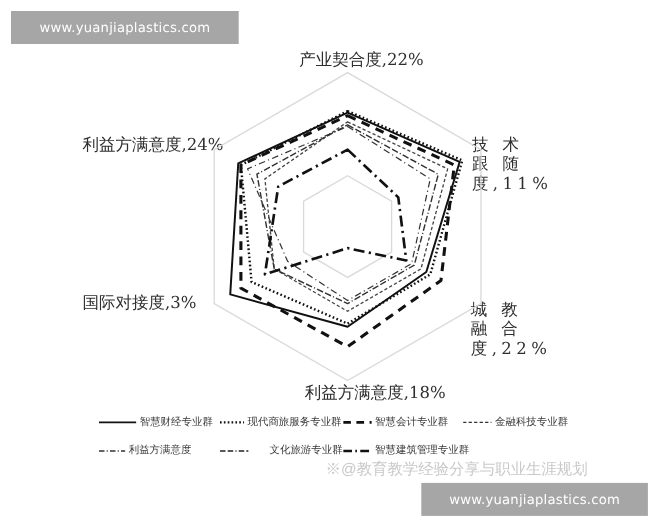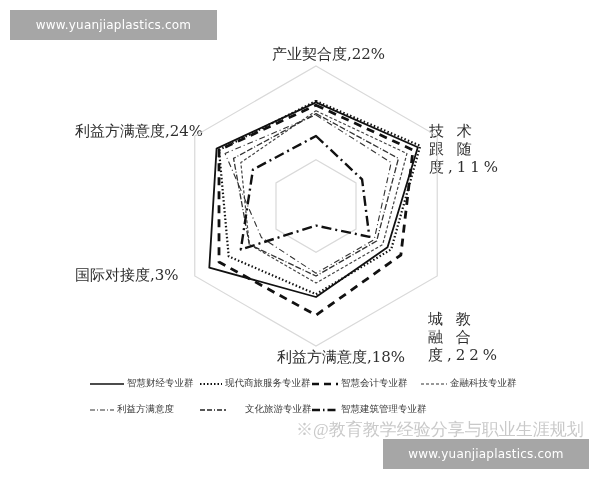--- a/index.html
+++ b/index.html
@@ -3,28 +3,28 @@
 <meta charset="utf-8">
 <style>
   html, body { margin:0; padding:0; background:#ffffff; }
   body { width:600px; height:480px; position:relative; overflow:hidden; font-family:"DejaVu Serif","Liberation Serif",serif; color:#2b2b2b; }
   .watermark { position:absolute; background:#a6a6a6; color:#ffffff; font-family:"DejaVu Sans","Liberation Sans",sans-serif; font-size:12px; letter-spacing:0.2px; display:flex; align-items:center; justify-content:center; }
   #wm-top { left:10px; top:10px; width:207px; height:30px; }
   #wm-bottom { left:383px; top:439px; width:206px; height:30px; }
   .axis-label { position:absolute; font-size:15px; color:#2e2e2e; line-height:18px; white-space:nowrap; }
   #lbl-0 { left:272px; top:45px; }
   #lbl-1 { left:429px; top:122px; width:70px; white-space:normal; letter-spacing:4px; }
-  #lbl-2 { left:428px; top:272px; width:70px; white-space:normal; letter-spacing:4px;margin-top:38px; }
+  #lbl-2 { left:428px; top:272px; width:70px; white-space:normal; letter-spacing:4px; }
   #lbl-3 { left:277px; top:348px; }
   #lbl-4 { left:75px; top:266px; }
   #lbl-5 { left:75px; top:122px; }
   svg#radar { position:absolute; left:0; top:0; }
   .legend { position:absolute; font-family:"DejaVu Sans","Liberation Sans",sans-serif; font-size:9.5px; color:#3a3a3a; display:flex; align-items:center; }
   .legend svg { margin-right:3px; }
-  .credit { position:absolute; left:296px; top:418px; font-family:Liberation Serif, serif; font-size:17px; color:#c9c9c9; }
+  .credit { position:absolute; left:296px; top:418px; font-family:Liberation Sans, sans-serif; font-size:14px; color:#c9c9c9; }
 </style>
 </head>
 <body>
 
 <div id="wm-top" class="watermark">www.yuanjiaplastics.com</div>
 
 <div id="lbl-0" class="axis-label">产业契合度,22%</div>
 <div id="lbl-1" class="axis-label">技 术 跟 随 度,11%</div>
 <div id="lbl-2" class="axis-label">城 教 融 合 度,22%</div>
 <div id="lbl-3" class="axis-label">利益方满意度,18%</div>

